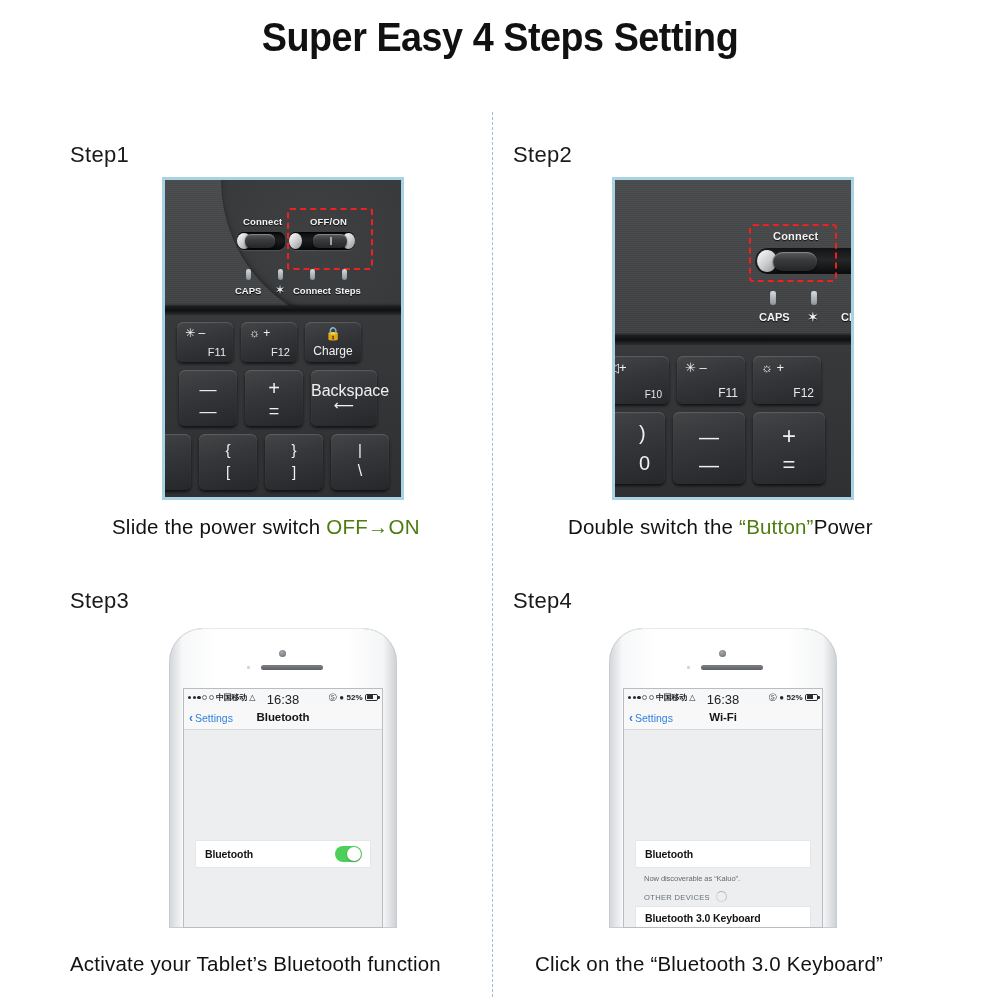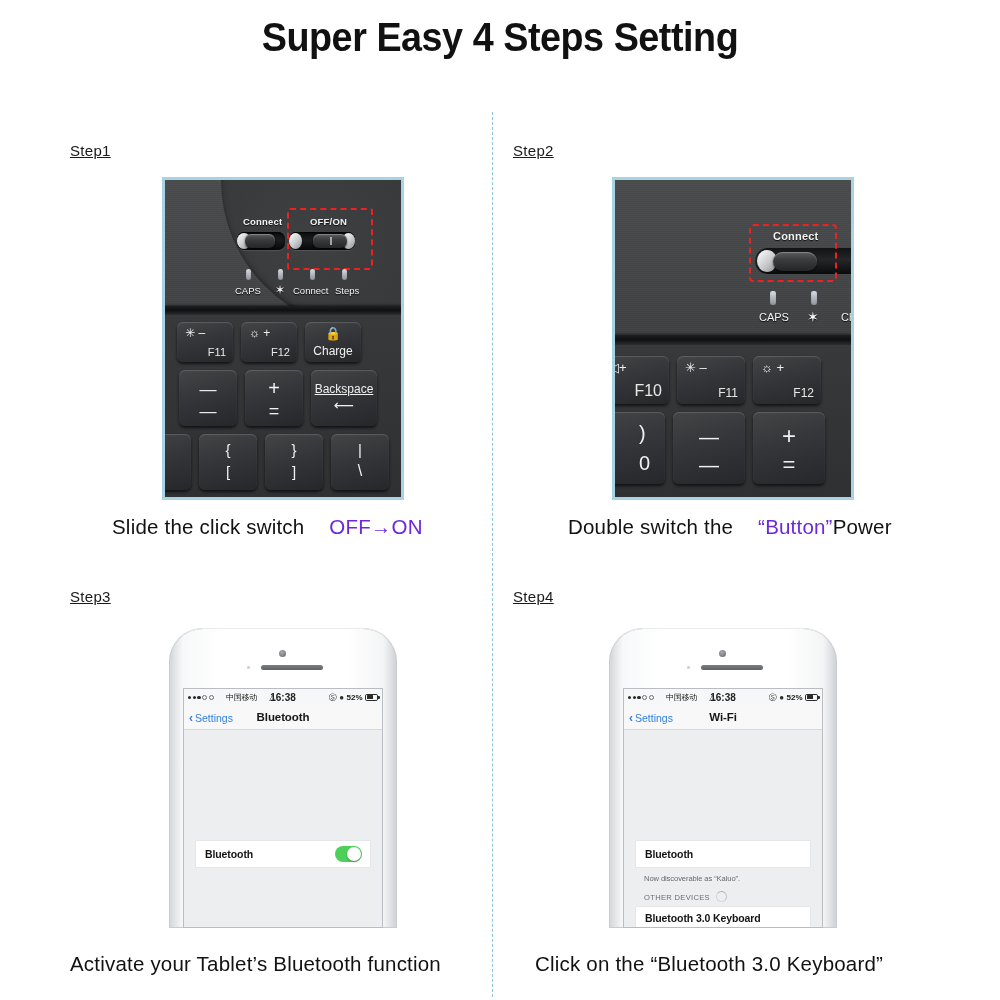--- a/index.html
+++ b/index.html
@@ -17,27 +17,27 @@
     letter-spacing:-0.5px;
     font-family:"Liberation Sans","DejaVu Sans",sans-serif;
     transform:scaleX(0.92);
   }
   
   #divider{
     position:absolute;left:492px;top:112px;width:0;height:885px;
     border-left:1.5px dashed #8fc3d8;
   }
   .step-label{
-    position:absolute;font-size:15px;color:#1a1a1a;letter-spacing:0.3px;text-decoration:underline;
+    position:absolute;font-size:22px;color:#1a1a1a;letter-spacing:0.3px;
   }
   .caption{
     position:absolute;font-size:20.5px;color:#121212;white-space:nowrap;
     letter-spacing:0.2px;
   }
-  .red{color:#6d28d9;margin-left:19px;}
+  .red{color:#4d7c0f;}
 
   
   .kb-photo{
     position:absolute;
     border:3px solid #a9d2e2;
     background:#3a3c3e;
     overflow:hidden;
     box-sizing:border-box;
   }
   .kb-inner{position:absolute;inset:0;overflow:hidden;
@@ -92,21 +92,21 @@
   .switch-cap{
     position:absolute;border-radius:50%;
     background:linear-gradient(135deg,#ffffff 0%,#c9cbcd 55%,#8d8f91 100%);
   }
   .led{
     position:absolute;width:5px;height:11px;border-radius:2px;
     background:linear-gradient(180deg,#d8dde2 0%,#aeb4ba 55%,#8d9399 100%);
     box-shadow:inset 0 0 1px rgba(0,0,0,.4);
   }
   .led-txt{
-    position:absolute;color:#f4f4f4;font-size:9.5px;font-weight:normal;
+    position:absolute;color:#f4f4f4;font-size:9.5px;font-weight:bold;
     text-shadow:0 1px 1px rgba(0,0,0,.9);white-space:nowrap;
   }
   .dashbox{
     position:absolute;border:2px dashed #ee2020;border-radius:3px;
     box-sizing:border-box;pointer-events:none;
   }
   .key{
     position:absolute;box-sizing:border-box;
     border-radius:6px;
     background:linear-gradient(165deg,#434547 0%,#35373a 40%,#25272a 100%);
@@ -144,28 +144,28 @@
   }
   .screen{
     position:absolute;background:#eceef0;overflow:hidden;
     border:1px solid #b9bcc0;box-sizing:border-box;
   }
   .statusbar{
     position:absolute;left:0;right:0;top:0;height:16px;
     background:#f6f7f8;border-bottom:0.5px solid #dfe1e3;
     font-size:8px;color:#2b2b2b;
   }
-  .sb-left{position:absolute;left:4px;top:3px;display:flex;align-items:center;gap:12px;}
+  .sb-left{position:absolute;left:4px;top:3px;display:flex;align-items:center;gap:2px;font-weight:bold;}
   .sb-dots{display:flex;align-items:center;gap:1.5px;}
   .sb-dots i{width:3.2px;height:3.2px;border-radius:50%;background:#2b2b2b;display:block;}
   .sb-dots i.hollow{background:transparent;border:0.8px solid #6b6d70;}
   .sb-carrier{font-size:8px;color:#222;letter-spacing:-0.2px;
     font-family:"DejaVu Sans",sans-serif;}
   .sb-center{position:absolute;left:0;right:0;top:3px;text-align:center;
-    font-size:10px;font-weight:bold;color:#222;}
+    font-size:13px;font-weight:normal;color:#222;}
   .sb-right{position:absolute;right:4px;top:2.5px;display:flex;align-items:center;gap:2.5px;}
   .sb-pct{font-size:8px;font-weight:bold;color:#222;}
   .batt{
     width:13px;height:7px;border:1px solid #2b2b2b;border-radius:1.8px;
     position:relative;box-sizing:border-box;
   }
   .batt::after{content:"";position:absolute;right:-2.8px;top:1.8px;width:1.6px;height:2.6px;
     background:#2b2b2b;border-radius:0 1px 1px 0;}
   .batt i{position:absolute;left:0.8px;top:0.8px;bottom:0.8px;width:58%;background:#2b2b2b;border-radius:0.5px;display:block;}
   .navbar{
@@ -262,42 +262,42 @@
 
     <div class="key" style="left:14px;top:190px;width:58px;height:56px;">
       <div class="kc" style="top:10px;font-size:17px;">—</div>
       <div class="kc" style="top:32px;font-size:17px;">—</div>
     </div>
     <div class="key" style="left:80px;top:190px;width:58px;height:56px;">
       <div class="kc" style="top:7px;font-size:20px;">+</div>
       <div class="kc" style="top:31px;font-size:18px;">=</div>
     </div>
     <div class="key" style="left:146px;top:190px;width:66px;height:56px;">
-      <div class="kc" style="top:12px;font-size:12px;text-decoration:underline;">Backspace</div>
+      <div class="kc" style="top:12px;font-size:16px;">Backspace</div>
       <div class="kc" style="top:27px;font-size:14px;">⟵</div>
     </div>
 
     <div class="key" style="left:-32px;top:254px;width:58px;height:56px;"></div>
     <div class="key" style="left:34px;top:254px;width:58px;height:56px;">
       <div class="kc" style="top:7px;font-size:15px;">{</div>
       <div class="kc" style="top:29px;font-size:15px;">[</div>
     </div>
     <div class="key" style="left:100px;top:254px;width:58px;height:56px;">
       <div class="kc" style="top:7px;font-size:15px;">}</div>
       <div class="kc" style="top:29px;font-size:15px;">]</div>
     </div>
     <div class="key" style="left:166px;top:254px;width:58px;height:56px;">
       <div class="kc" style="top:7px;font-size:15px;">|</div>
       <div class="kc" style="top:28px;font-size:16px;">\</div>
     </div>
   </div>
 </div>
 
 <div class="caption" style="left:112px;top:515px;">
-  <span>Slide the click switch </span><span class="red">OFF→ON</span>
+  <span>Slide the power switch </span><span class="red">OFF→ON</span>
 </div>
 
 <div class="step-label" style="left:513px;top:142px;">Step2</div>
 
 <div class="kb-photo" style="left:612px;top:177px;width:242px;height:323px;">
   <div class="kb-inner">
     <div class="kb-brushed"></div>
 
     <div class="switch-label" style="left:158px;top:50px;font-size:11px;">Connect</div>
 
@@ -313,21 +313,21 @@
 
     <div class="led-txt" style="left:144px;top:131px;font-size:11px;">CAPS</div>
     <div class="led-txt" style="left:192px;top:129px;font-size:14px;">✶</div>
     <div class="led-txt" style="left:226px;top:131px;font-size:11px;">Cha</div>
 
     <div class="kb-divider" style="top:155px;height:10px;"></div>
     <div class="kb-lowerpanel" style="top:165px;"></div>
 
     <div class="key" style="left:-14px;top:176px;width:68px;height:48px;">
       <div class="ktl" style="font-size:13px;">◁+</div>
-      <div class="kfn" style="font-size:16px;text-align:right;">F10</div>
+      <div class="kfn" style="font-size:10px;text-align:right;">F10</div>
     </div>
     <div class="key" style="left:62px;top:176px;width:68px;height:48px;">
       <div class="ktl" style="font-size:13px;">✳ –</div>
       <div class="kfn" style="font-size:12px;">F11</div>
     </div>
     <div class="key" style="left:138px;top:176px;width:68px;height:48px;">
       <div class="ktl" style="font-size:13px;">☼ +</div>
       <div class="kfn" style="font-size:12px;">F12</div>
     </div>
 

